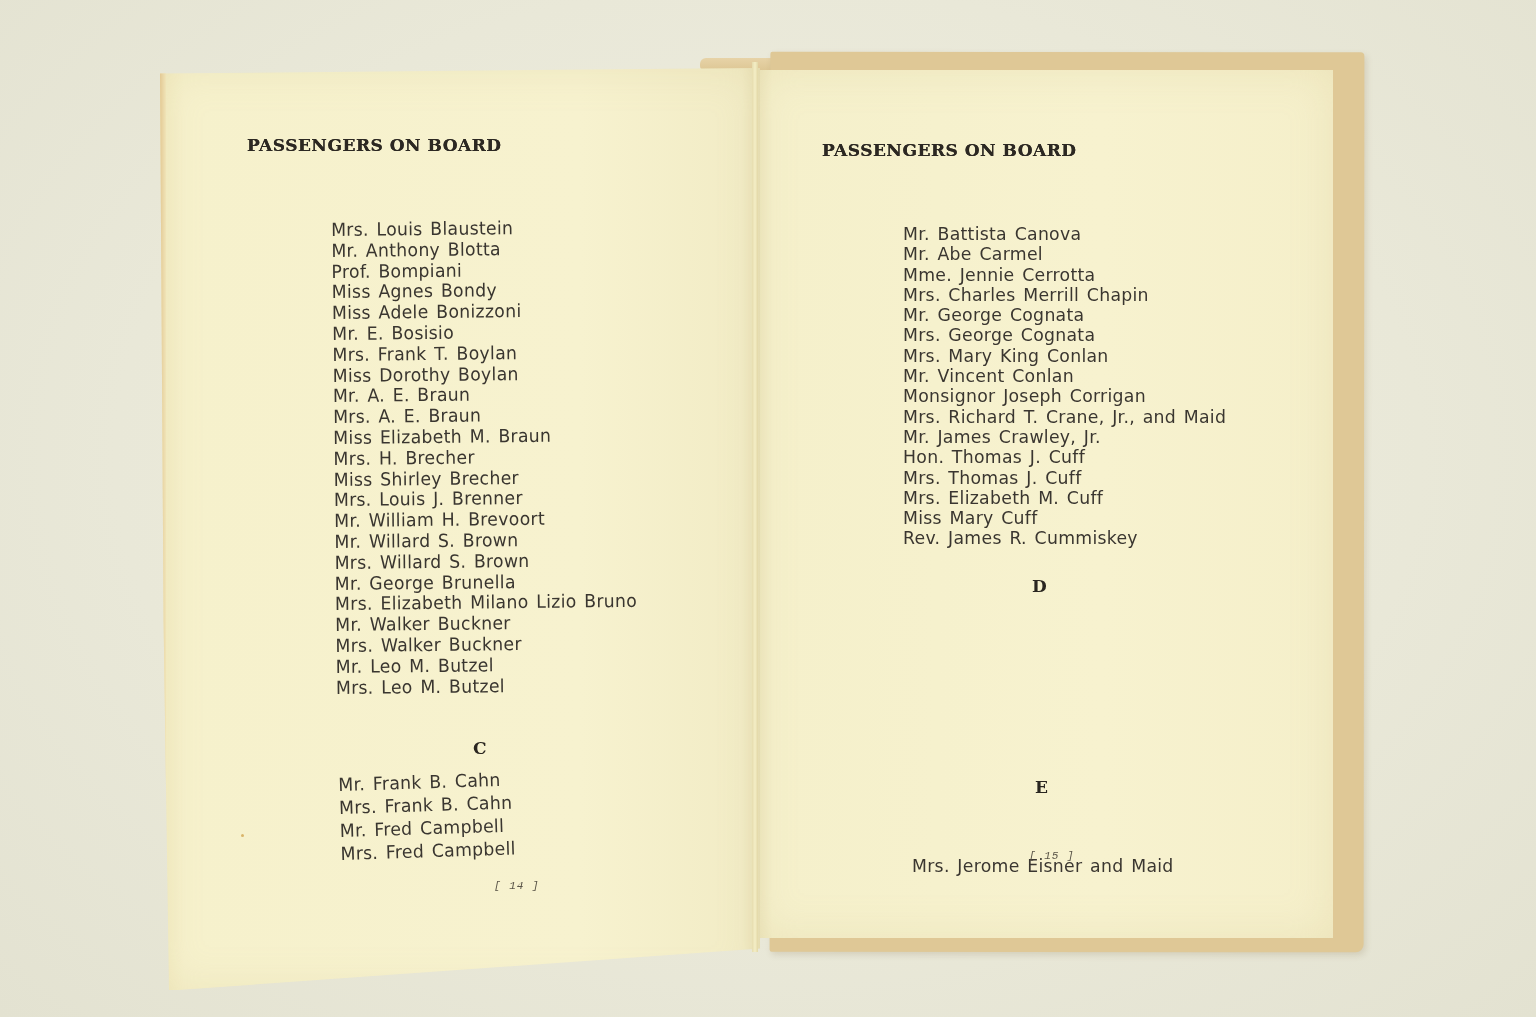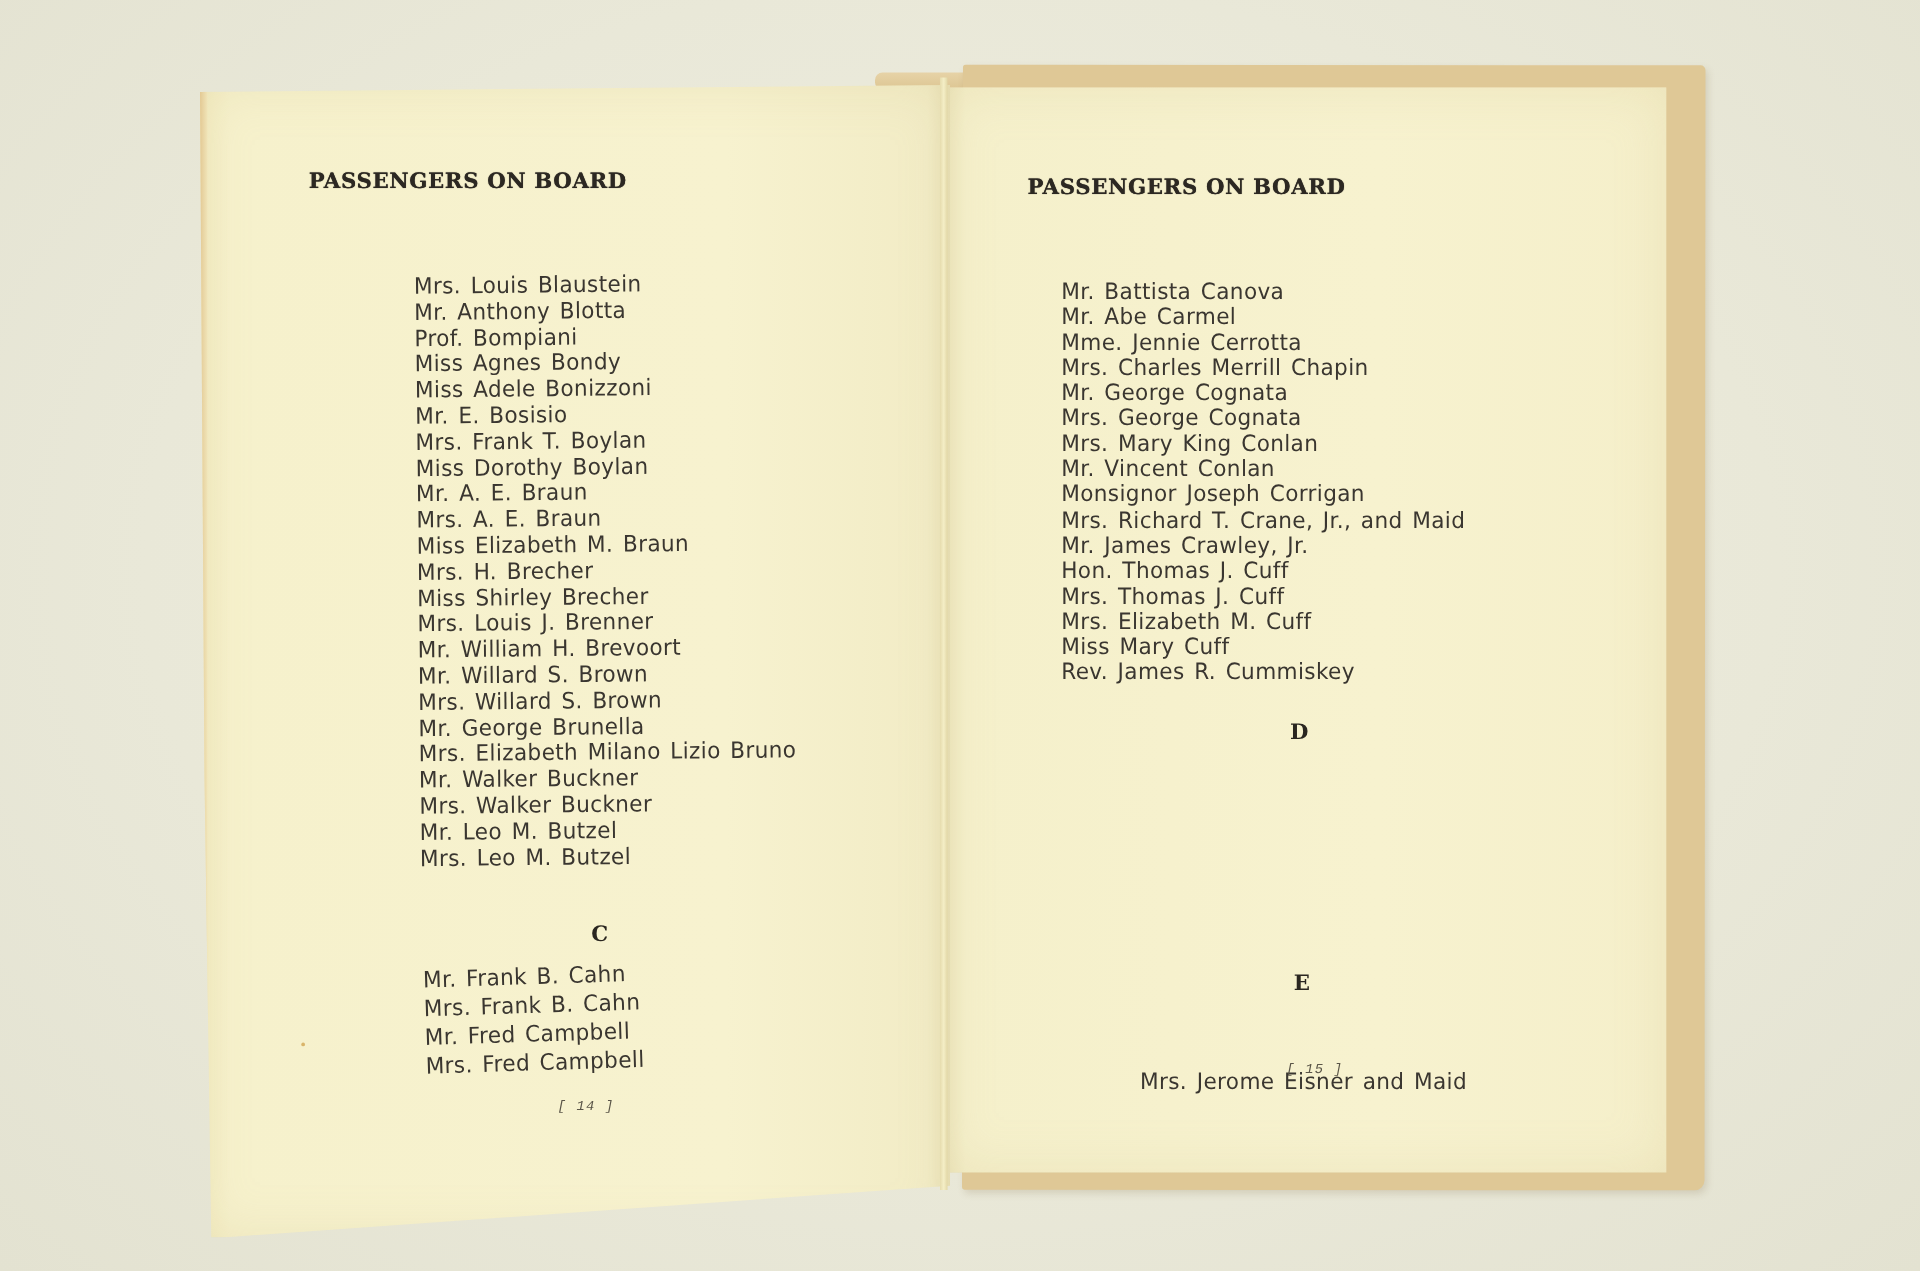--- a/index.html
+++ b/index.html
@@ -116,21 +116,21 @@
     .folio {
       position: absolute;
       font-family: "Liberation Mono", monospace;
       font-size: 11px;
       color: #5a5548;
       letter-spacing: 1px;
       font-style: italic;
     }
     .left-list-1 { left: 331px; top: 220px; transform: rotate(-0.6deg); transform-origin: left top; }
     .left-list-2 { left: 338px; top: 773px; transform: rotate(-1.8deg); transform-origin: left top; }
-    .right-list-1 { left: 849px; top: 224px; }
+    .right-list-1 { left: 903px; top: 224px; }
     .right-list-2 { left: 909px; top: 607px; }
     .right-list-3 { left: 912px; top: 856px; }
     .left-list-2 .name { height: 23px; line-height: 23px; }
     .right-list-1 .name, .right-list-2 .name, .right-list-3 .name { height: 20.3px; line-height: 20.3px; }
     .speck {
       position: absolute;
       width: 3px; height: 3px;
       border-radius: 50%;
       background: #d9b46a;
     }
@@ -176,21 +176,21 @@
 
   <div class="letter" style="left:473px; top:738px;">C</div>
 
   <ul class="names left-list-2">
     <li class="name">Mr. Frank B. Cahn</li>
     <li class="name">Mrs. Frank B. Cahn</li>
     <li class="name">Mr. Fred Campbell</li>
     <li class="name">Mrs. Fred Campbell</li>
   </ul>
 
-  <div class="folio" style="left:446px; top:880px;text-align:center;">[ 14 ]</div>
+  <div class="folio" style="left:494px; top:880px;text-align:center;">[ 14 ]</div>
 
   <div class="header" style="left:822px; top:140px;">PASSENGERS ON BOARD</div>
 
   <ul class="names right-list-1">
     <li class="name">Mr. Battista Canova</li>
     <li class="name">Mr. Abe Carmel</li>
     <li class="name">Mme. Jennie Cerrotta</li>
     <li class="name">Mrs. Charles Merrill Chapin</li>
     <li class="name">Mr. George Cognata</li>
     <li class="name">Mrs. George Cognata</li>

